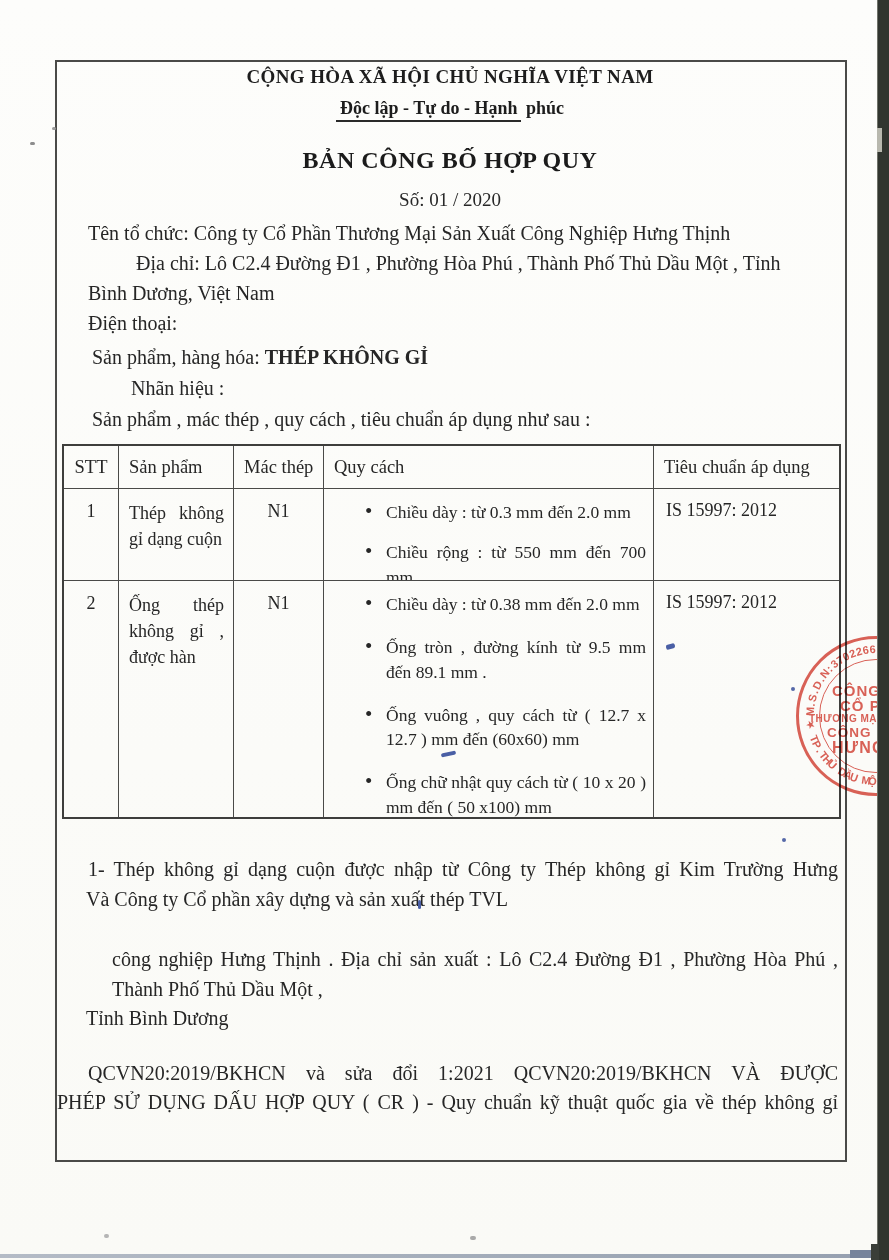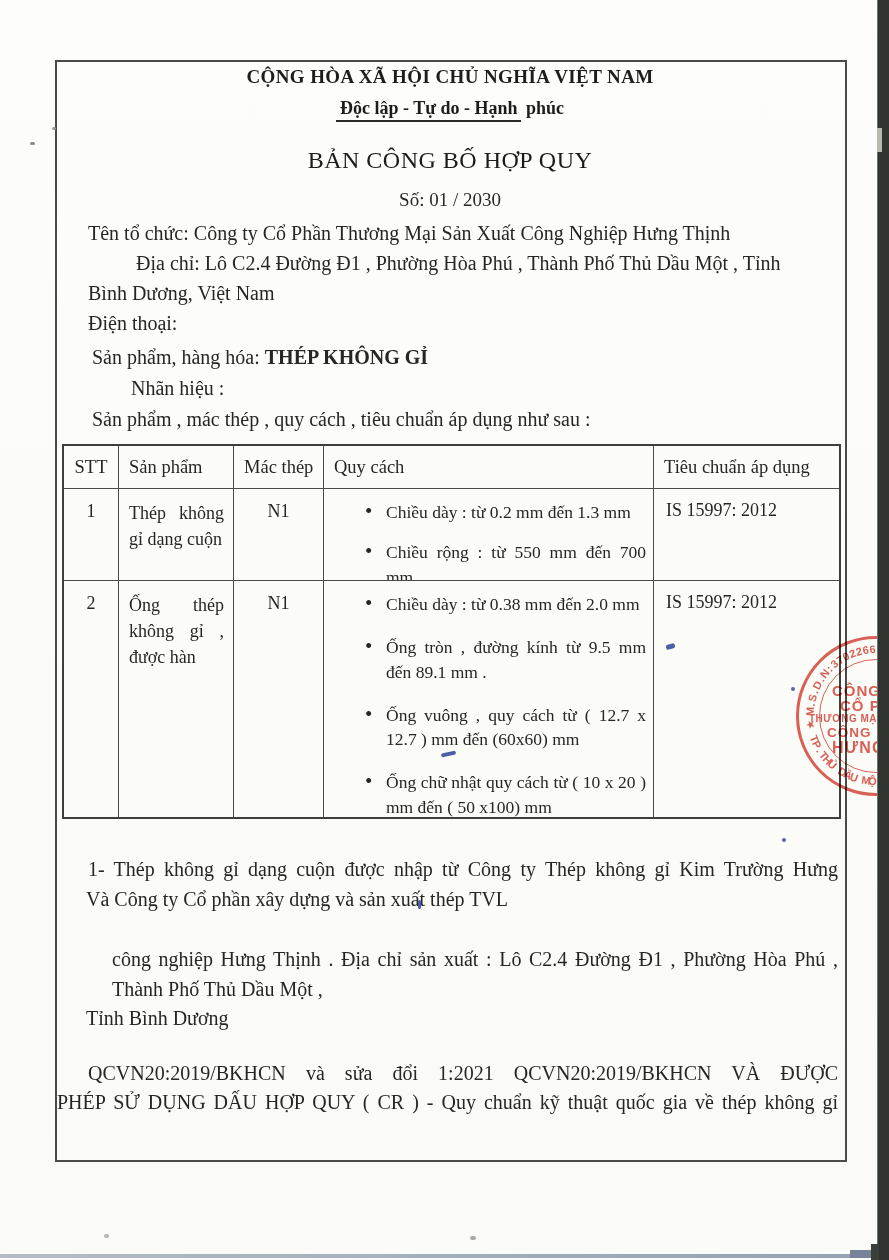--- a/index.html
+++ b/index.html
@@ -9,21 +9,21 @@
     font-family:"Liberation Serif","DejaVu Serif",serif;color:#282828;
   }
   .frame{
     position:absolute;left:55px;top:60px;width:788px;height:1098px;
     border:2px solid #4a4a48;
   }
   .center-line{position:absolute;left:55px;width:790px;text-align:center;white-space:nowrap;}
   .national{top:66px;font-weight:bold;font-size:19px;letter-spacing:.4px;color:#1d1d1d;}
   .motto{top:98px;font-weight:bold;font-size:18px;color:#1d1d1d;}
   .motto .u{border-bottom:2px solid #2a2a2a;padding:0 4px 2px 4px;}
-  .doc-title{top:147px;font-weight:normal;font-size:24px;letter-spacing:.5px;color:#1b1b1b;}
+  .doc-title{top:147px;font-weight:bold;font-size:24px;letter-spacing:.5px;color:#1b1b1b;}
   .doc-number{top:189px;font-size:19px;}
   .bodyline{position:absolute;font-size:20px;white-space:nowrap;color:#262626;}
   .bold{font-weight:bold;}
   
   .spec-table{
     position:absolute;left:62px;top:444px;width:775px;
     border:2px solid #3e3e3c;display:grid;
     grid-template-columns:55px 115px 90px 330px auto;
     grid-template-rows:43px 92px 236px;
     font-size:18px;color:#262626;
@@ -72,21 +72,21 @@
 </head>
 <body>
 
 <div class="page">
 
   <div class="frame"></div>
 
   <div class="center-line national">CỘNG HÒA XÃ HỘI CHỦ NGHĨA VIỆT NAM</div>
   <div class="center-line motto"><span class="u">Độc lập - Tự do - Hạnh</span> <span>phúc</span></div>
   <div class="center-line doc-title">BẢN CÔNG BỐ HỢP QUY</div>
-  <div class="center-line doc-number">Số: 01 / 2030</div>
+  <div class="center-line doc-number">Số: 01 / 2020</div>
 
   <div class="bodyline" style="left:88px;top:222px;">Tên tổ chức: Công ty Cổ Phần Thương Mại Sản Xuất Công Nghiệp Hưng Thịnh</div>
   <div class="bodyline" style="left:88px;top:252px;margin-left:48px;">Địa chỉ: Lô C2.4 Đường Đ1 , Phường Hòa Phú , Thành Phố Thủ Dầu Một , Tỉnh</div>
   <div class="bodyline" style="left:88px;top:282px;">Bình Dương, Việt Nam</div>
   <div class="bodyline" style="left:88px;top:312px;">Điện thoại:</div>
   <div class="bodyline" style="left:92px;top:346px;"><span>Sản phẩm, hàng hóa: </span><span class="bold">THÉP KHÔNG GỈ</span></div>
   <div class="bodyline" style="left:92px;top:377px;margin-left:39px;">Nhãn hiệu :</div>
   <div class="bodyline" style="left:92px;top:408px;">Sản phẩm , mác thép , quy cách , tiêu chuẩn áp dụng như sau :</div>
 
   <div class="spec-table">
@@ -94,21 +94,21 @@
     <div class="cell th">Sản phẩm</div>
     <div class="cell th">Mác thép</div>
     <div class="cell th">Quy cách</div>
     <div class="cell th last-col">Tiêu chuẩn áp dụng</div>
 
     <div class="cell num">1</div>
     <div class="cell prod">Thép không gỉ dạng cuộn</div>
     <div class="cell mark">N1</div>
     <div class="cell">
       <ul class="qlist">
-        <li>Chiều dày : từ 0.2 mm đến 1.3 mm</li>
+        <li>Chiều dày : từ 0.3 mm đến 2.0 mm</li>
         <li>Chiều rộng : từ 550 mm đến 700 mm</li>
       </ul>
     </div>
     <div class="cell std last-col">IS 15997: 2012</div>
 
     <div class="cell num last-row">2</div>
     <div class="cell prod last-row">Ống thép không gỉ , được hàn</div>
     <div class="cell mark last-row">N1</div>
     <div class="cell last-row">
       <ul class="qlist">

